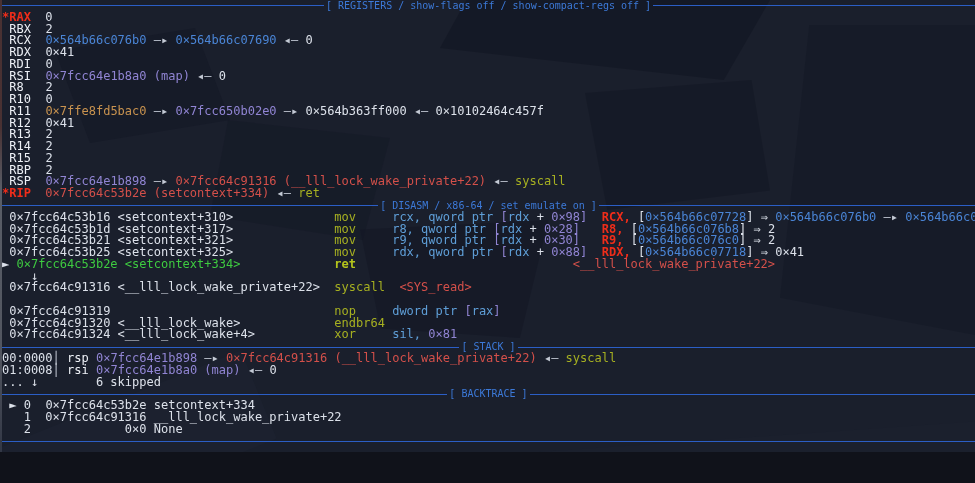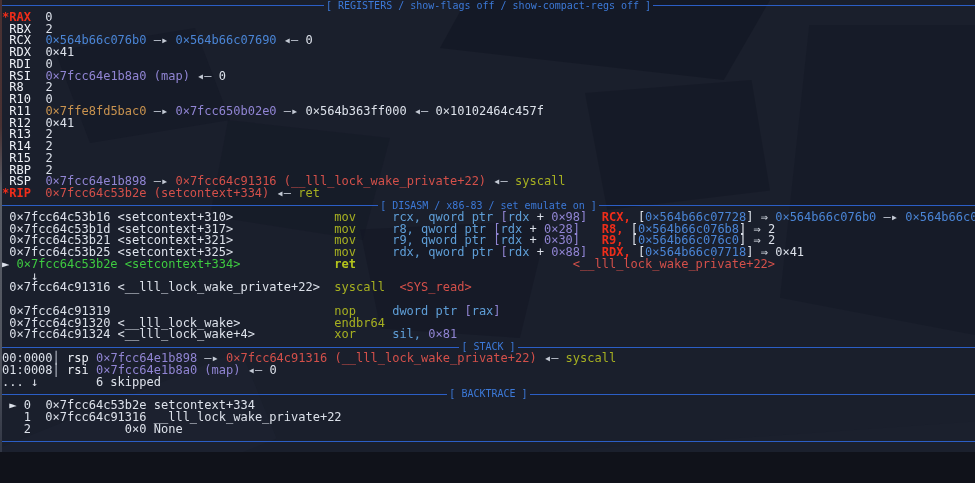--- a/index.html
+++ b/index.html
@@ -69,21 +69,21 @@
         <div class="row"><span class="c-fg"> </span><span class="c-b">R11</span><span class="c-fg">  </span><span class="c-or">0×7ffe8fd5bac0</span><span class="c-dm"> —▸ </span><span class="c-pu">0×7fcc650b02e0</span><span class="c-dm"> —▸ </span><span class="c-fg">0×564b363ff000</span><span class="c-dm"> ◂— </span><span class="c-fg">0×10102464c457f</span></div>
         <div class="row"><span class="c-fg"> </span><span class="c-b">R12</span><span class="c-fg">  </span><span class="c-fg">0×41</span></div>
         <div class="row"><span class="c-fg"> </span><span class="c-b">R13</span><span class="c-fg">  </span><span class="c-fg">2</span></div>
         <div class="row"><span class="c-fg"> </span><span class="c-b">R14</span><span class="c-fg">  </span><span class="c-fg">2</span></div>
         <div class="row"><span class="c-fg"> </span><span class="c-b">R15</span><span class="c-fg">  </span><span class="c-fg">2</span></div>
         <div class="row"><span class="c-fg"> </span><span class="c-b">RBP</span><span class="c-fg">  </span><span class="c-fg">2</span></div>
         <div class="row"><span class="c-fg"> </span><span class="c-b">RSP</span><span class="c-fg">  </span><span class="c-pu">0×7fcc64e1b898</span><span class="c-dm"> —▸ </span><span class="c-rd">0×7fcc64c91316 (__lll_lock_wake_private+22)</span><span class="c-dm"> ◂— </span><span class="c-ol">syscall</span></div>
         <div class="row"><span class="c-rb">*RIP</span><span class="c-fg">  </span><span class="c-rd">0×7fcc64c53b2e (setcontext+334)</span><span class="c-dm"> ◂— </span><span class="c-ol">ret</span></div>
       </div>
       <div class="hdr">
-        <span class="hdr-t">[ DISASM / x86-83 / set emulate on ]</span>
+        <span class="hdr-t">[ DISASM / x86-64 / set emulate on ]</span>
       </div>
       <div>
         <div class="row"><span class="c-fg"> </span><span class="c-fg">0×7fcc64c53b16 &lt;setcontext+310&gt;</span><span class="c-fg">              </span><span class="c-ol">mov</span><span class="c-fg">     </span><span class="c-sb">rcx, qword ptr </span><span class="c-pu">[</span><span class="c-sb">rdx</span><span class="c-fg"> + </span><span class="c-pu">0×98</span><span class="c-pu">]</span><span class="c-fg">  </span><span class="c-rb">RCX,</span><span class="c-fg"> [</span><span class="c-bl">0×564b66c07728</span><span class="c-fg">]</span><span class="c-fg"> ⇒ </span><span class="c-bl">0×564b66c076b0</span><span class="c-dm"> —▸ </span><span class="c-bl">0×564b66c07690</span><span class="c-dm"> ◂— </span><span class="c-fg">0</span></div>
         <div class="row"><span class="c-fg"> </span><span class="c-fg">0×7fcc64c53b1d &lt;setcontext+317&gt;</span><span class="c-fg">              </span><span class="c-ol">mov</span><span class="c-fg">     </span><span class="c-sb">r8, qword ptr </span><span class="c-pu">[</span><span class="c-sb">rdx</span><span class="c-fg"> + </span><span class="c-pu">0×28</span><span class="c-pu">]</span><span class="c-fg">   </span><span class="c-rb">R8,</span><span class="c-fg"> [</span><span class="c-bl">0×564b66c076b8</span><span class="c-fg">]</span><span class="c-fg"> ⇒ </span><span class="c-fg">2</span></div>
         <div class="row"><span class="c-fg"> </span><span class="c-fg">0×7fcc64c53b21 &lt;setcontext+321&gt;</span><span class="c-fg">              </span><span class="c-ol">mov</span><span class="c-fg">     </span><span class="c-sb">r9, qword ptr </span><span class="c-pu">[</span><span class="c-sb">rdx</span><span class="c-fg"> + </span><span class="c-pu">0×30</span><span class="c-pu">]</span><span class="c-fg">   </span><span class="c-rb">R9,</span><span class="c-fg"> [</span><span class="c-bl">0×564b66c076c0</span><span class="c-fg">]</span><span class="c-fg"> ⇒ </span><span class="c-fg">2</span></div>
         <div class="row"><span class="c-fg"> </span><span class="c-fg">0×7fcc64c53b25 &lt;setcontext+325&gt;</span><span class="c-fg">              </span><span class="c-ol">mov</span><span class="c-fg">     </span><span class="c-sb">rdx, qword ptr </span><span class="c-pu">[</span><span class="c-sb">rdx</span><span class="c-fg"> + </span><span class="c-pu">0×88</span><span class="c-pu">]</span><span class="c-fg">  </span><span class="c-rb">RDX,</span><span class="c-fg"> [</span><span class="c-bl">0×564b66c07718</span><span class="c-fg">]</span><span class="c-fg"> ⇒ </span><span class="c-fg">0×41</span></div>
         <div class="row"><span class="c-fg">► </span><span class="c-gr">0×7fcc64c53b2e &lt;setcontext+334&gt;</span><span class="c-fg">             </span><span class="c-olb">ret</span><span class="c-fg">                              </span><span class="c-rd">&lt;__lll_lock_wake_private+22&gt;</span></div>
         <div class="row"><span class="c-fg">    ↓</span></div>
         <div class="row"><span class="c-fg"> </span><span class="c-fg">0×7fcc64c91316 &lt;__lll_lock_wake_private+22&gt;</span><span class="c-fg">  </span><span class="c-ol">syscall</span><span class="c-fg">  </span><span class="c-rd">&lt;SYS_read&gt;</span></div>
         <div class="row"><span class="c-fg"> </span></div>

